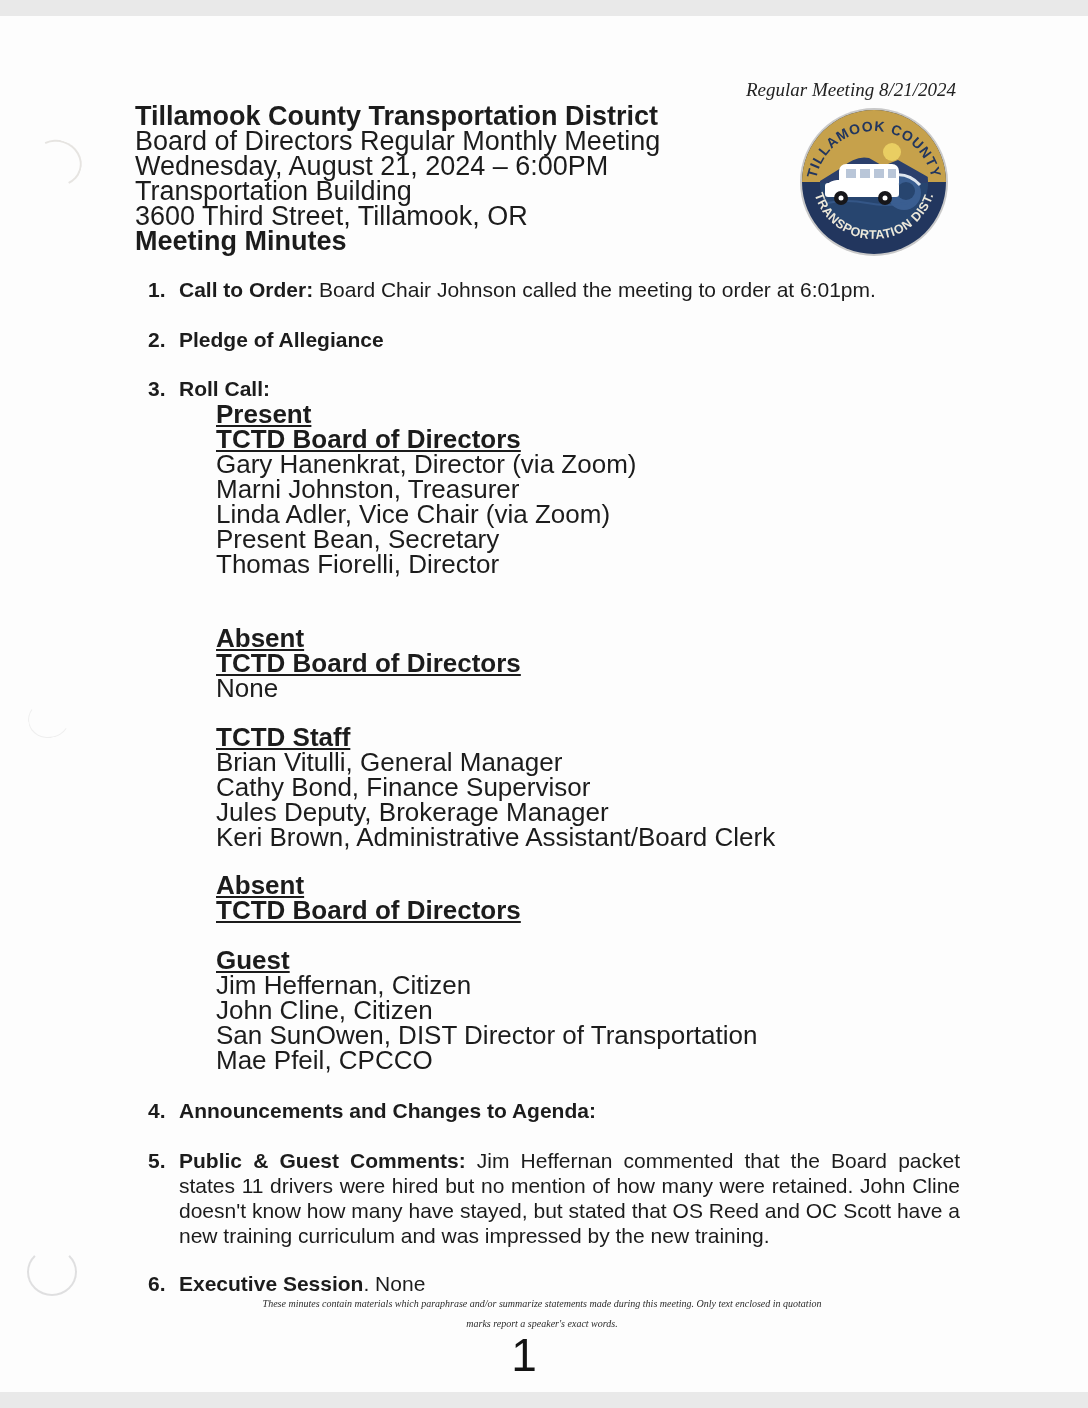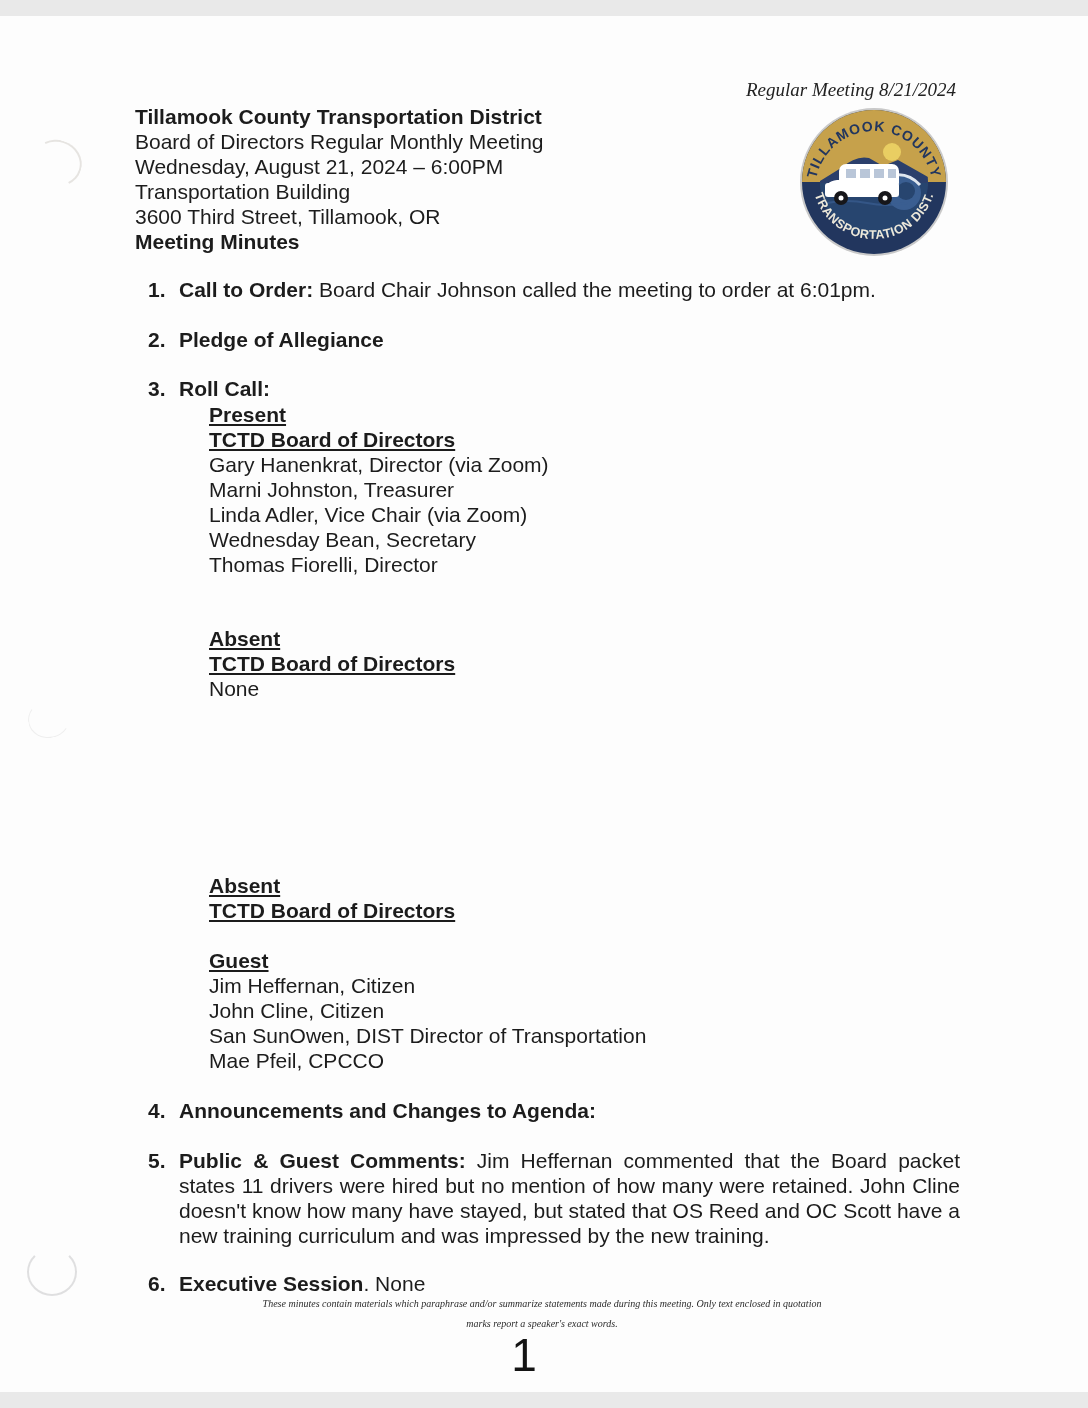--- a/index.html
+++ b/index.html
@@ -14,38 +14,38 @@
   }
   
   .corner-note{
     position:absolute;top:63px;right:132px;
     font-family:"Liberation Serif", serif;
     font-style:italic;font-size:19px;color:#222;
   }
   
   .header{
     position:absolute;left:135px;top:88px;
-    font-size:21px;line-height:25px;
+    font-size:27px;line-height:25px;
   }
   .bold{font-weight:bold;}
   
   .logo{position:absolute;left:799px;top:91px;width:150px;height:150px;}
   
   .item{
     position:absolute;left:148px;width:812px;
     font-size:21px;line-height:25px;
   }
   .item .num{position:absolute;left:0;top:0;font-weight:bold;}
   .item .content{margin-left:31px;}
   .item .lead{font-weight:bold;text-align:right;}
   .justify .content{text-align:justify;}
   
   .rc{
-    position:absolute;left:209px;
-    font-size:21px;line-height:25px;
+    position:absolute;left:216px;
+    font-size:26px;line-height:25px;
   }
   .rc .hd{font-weight:bold;text-decoration:underline;}
   
   .footer{
     position:absolute;left:62px;top:1278px;width:960px;
     text-align:center;
     font-family:"Liberation Serif", serif;
     font-style:italic;font-size:10px;line-height:20px;color:#2b2b2b;
   }
   .page-number{
@@ -162,30 +162,37 @@
       <span class="lead">Roll Call:</span>
     </div>
   </div>
 
   <div class="rc" style="top:386px">
     <div class="hd">Present</div>
     <div class="hd">TCTD Board of Directors</div>
     <div>Gary Hanenkrat, Director (via Zoom)</div>
     <div>Marni Johnston, Treasurer</div>
     <div>Linda Adler, Vice Chair (via Zoom)</div>
-    <div>Wednesday Bean, Secretary</div>
+    <div>Present Bean, Secretary</div>
     <div>Thomas Fiorelli, Director</div>
   </div>
 
   <div class="rc" style="top:610px">
     <div class="hd">Absent</div>
     <div class="hd">TCTD Board of Directors</div>
     <div>None</div>
   </div>
 
+  <div class="rc" style="top:709px">
+    <div class="hd">TCTD Staff</div>
+    <div>Brian Vitulli, General Manager</div>
+    <div>Cathy Bond, Finance Supervisor</div>
+    <div>Jules Deputy, Brokerage Manager</div>
+    <div>Keri Brown, Administrative Assistant/Board Clerk</div>
+  </div>
 
   <div class="rc" style="top:857px">
     <div class="hd">Absent</div>
     <div class="hd">TCTD Board of Directors</div>
   </div>
 
   <div class="rc" style="top:932px">
     <div class="hd">Guest</div>
     <div>Jim Heffernan, Citizen</div>
     <div>John Cline, Citizen</div>

